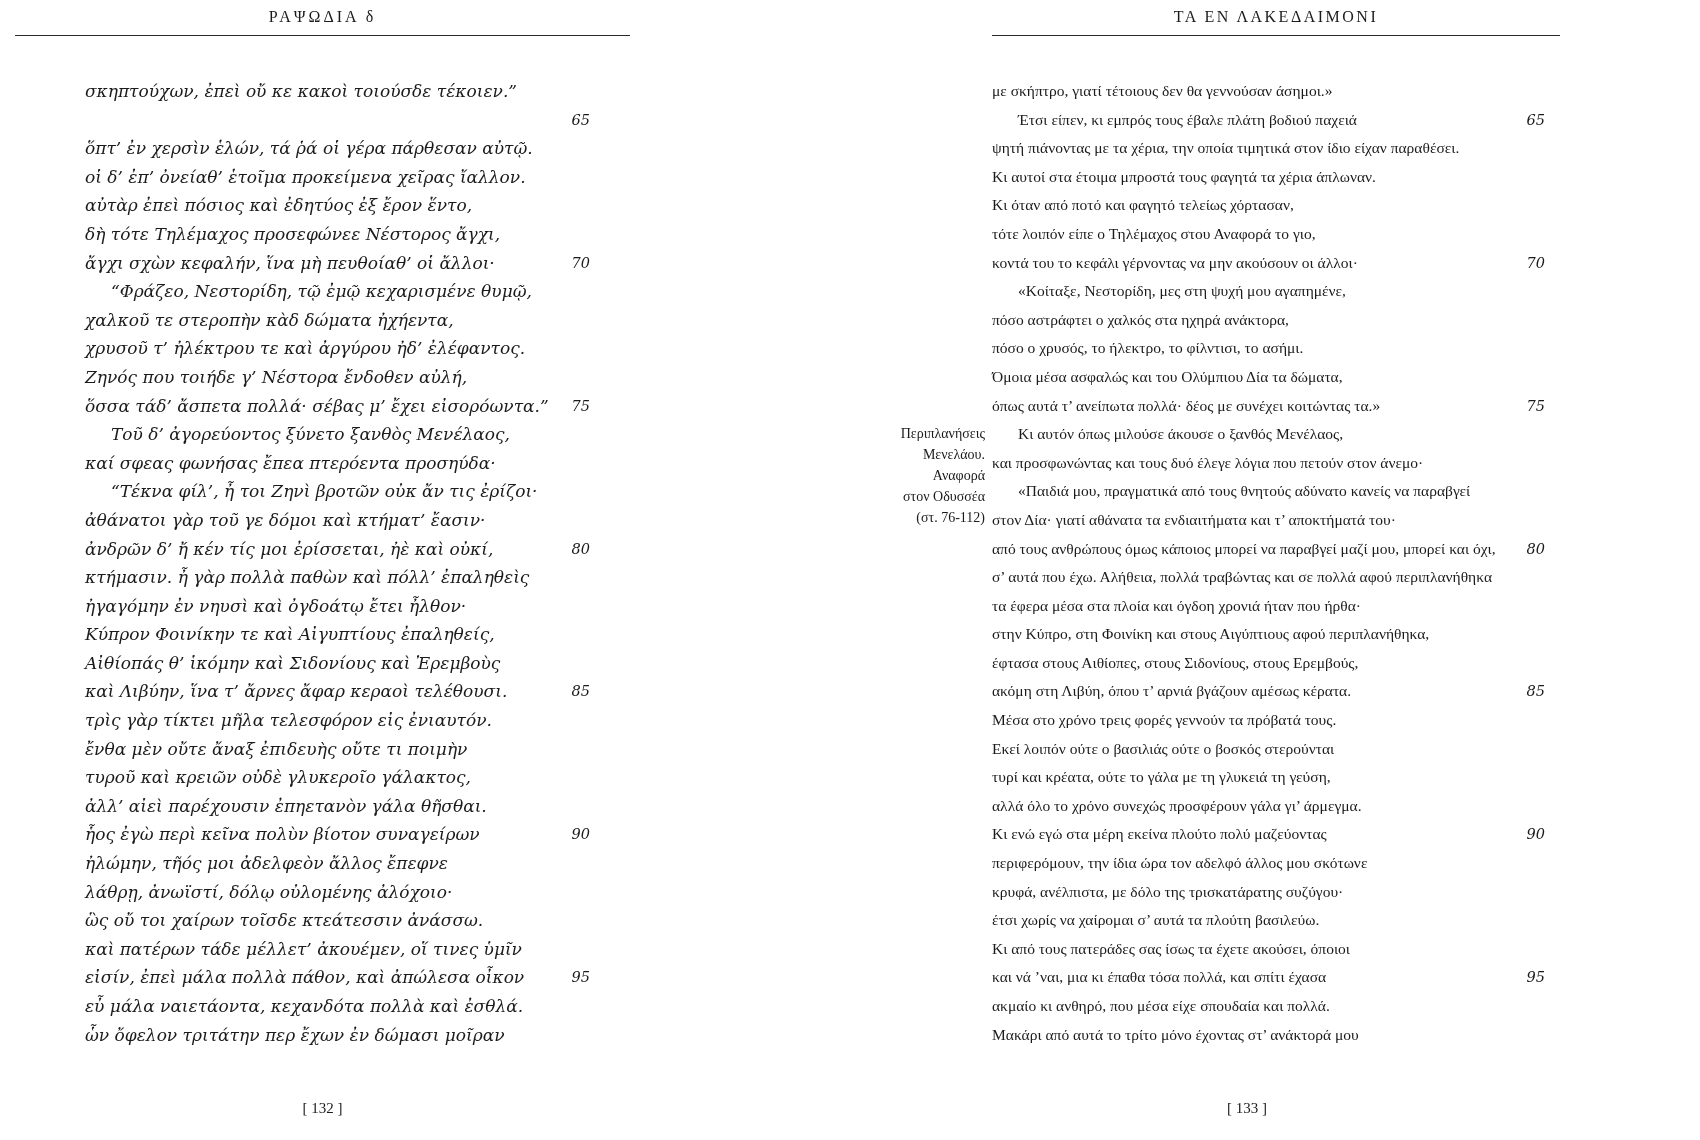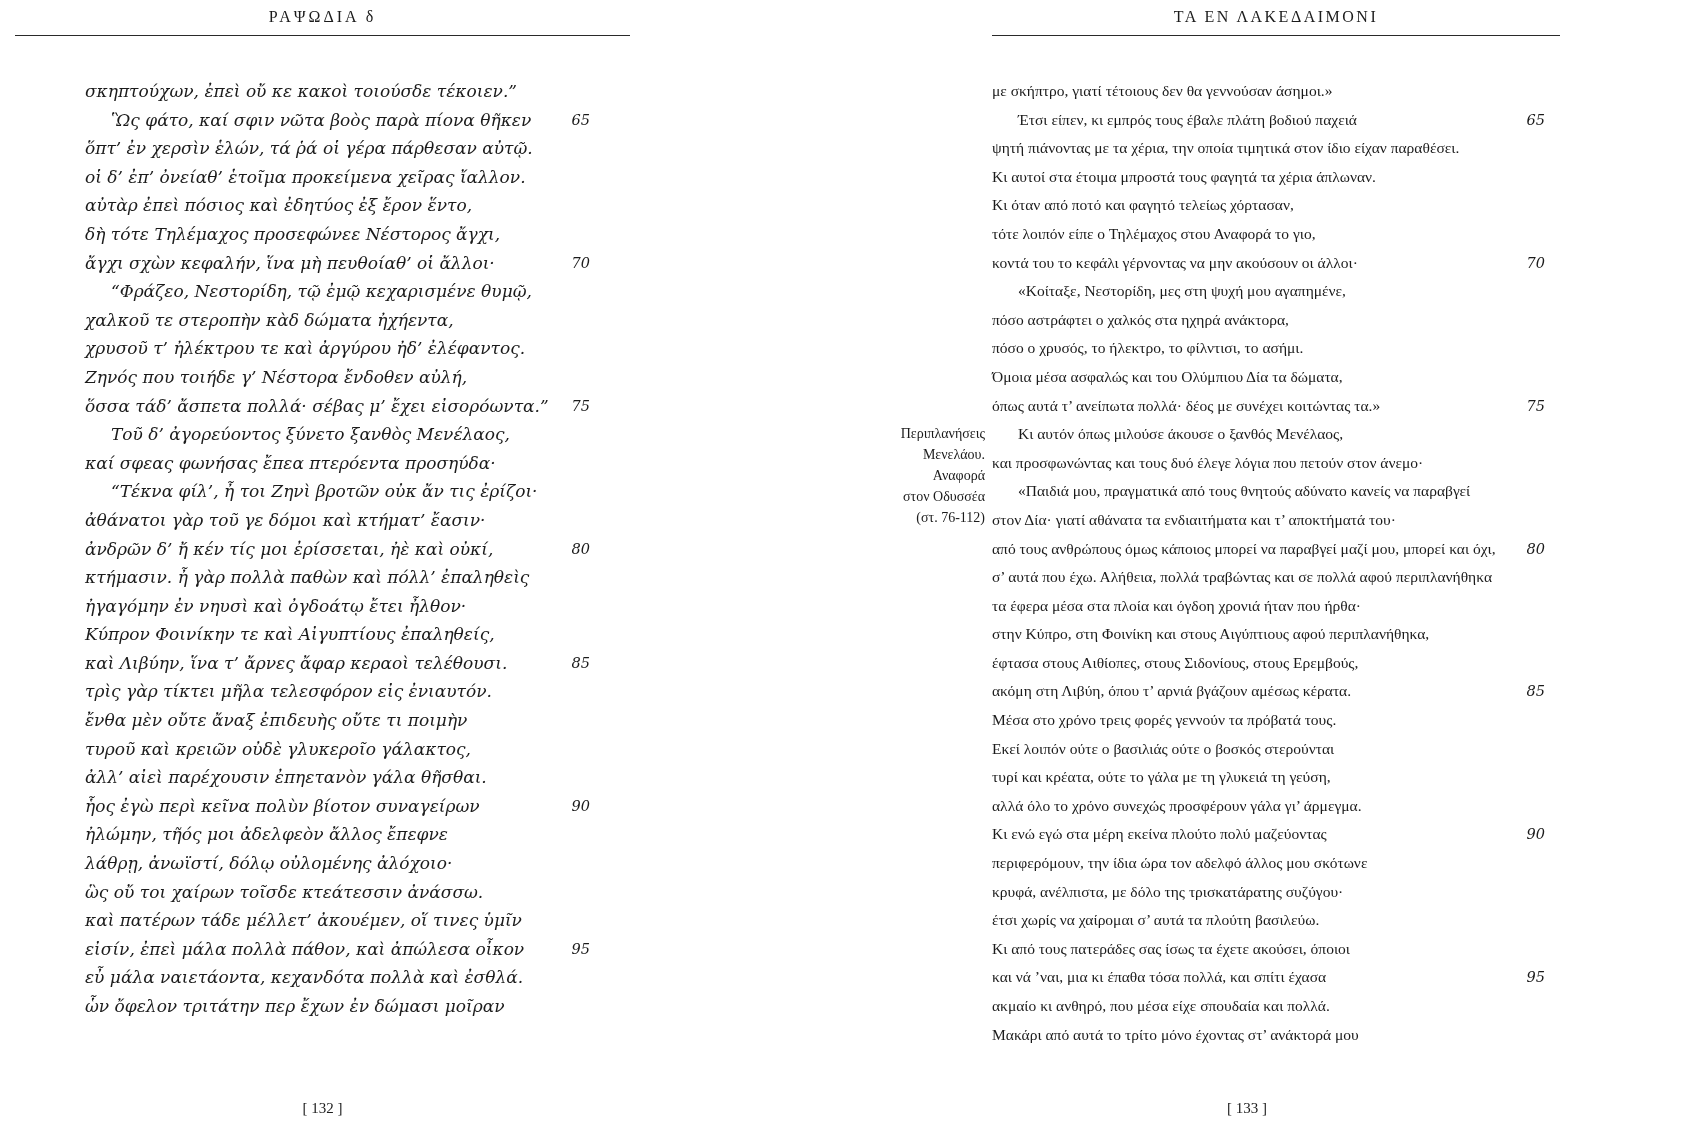--- a/index.html
+++ b/index.html
@@ -89,39 +89,40 @@
 </style>
 </head>
 <body>
 
 <div class="spread">
 
   <div class="hdr hdr-left">ΡΑΨΩΔΙΑ δ</div>
   <div class="rule rule-left"></div>
   <div class="verse verse-left" id="verse-left">
       <div class="vline"><span class="vtext">σκηπτούχων, ἐπεὶ οὔ κε κακοὶ τοιούσδε τέκοιεν.”</span></div>
-      <div class="vline indent"><span class="vtext">Ὣς φάτο, καί σφιν νῶτα βοὸς παρὰ πίονα θῆκεν</span><span class="vnum">65</span></div>
+      <div class="vline indent"><span class="vnum">65</span></div>
       <div class="vline"><span class="vtext">ὅπτ’ ἐν χερσὶν ἑλών, τά ῥά οἱ γέρα πάρθεσαν αὐτῷ.</span></div>
       <div class="vline"><span class="vtext">οἱ δ’ ἐπ’ ὀνείαθ’ ἑτοῖμα προκείμενα χεῖρας ἴαλλον.</span></div>
       <div class="vline"><span class="vtext">αὐτὰρ ἐπεὶ πόσιος καὶ ἐδητύος ἐξ ἔρον ἕντο,</span></div>
       <div class="vline"><span class="vtext">δὴ τότε Τηλέμαχος προσεφώνεε Νέστορος ἄγχι,</span></div>
       <div class="vline"><span class="vtext">ἄγχι σχὼν κεφαλήν, ἵνα μὴ πευθοίαθ’ οἱ ἄλλοι·</span><span class="vnum">70</span></div>
       <div class="vline indent"><span class="vtext">“Φράζεο, Νεστορίδη, τῷ ἐμῷ κεχαρισμένε θυμῷ,</span></div>
       <div class="vline"><span class="vtext">χαλκοῦ τε στεροπὴν κὰδ δώματα ἠχήεντα,</span></div>
       <div class="vline"><span class="vtext">χρυσοῦ τ’ ἠλέκτρου τε καὶ ἀργύρου ἠδ’ ἐλέφαντος.</span></div>
       <div class="vline"><span class="vtext">Ζηνός που τοιήδε γ’ Νέστορα ἔνδοθεν αὐλή,</span></div>
       <div class="vline"><span class="vtext">ὅσσα τάδ’ ἄσπετα πολλά· σέβας μ’ ἔχει εἰσορόωντα.”</span><span class="vnum">75</span></div>
       <div class="vline indent"><span class="vtext">Τοῦ δ’ ἀγορεύοντος ξύνετο ξανθὸς Μενέλαος,</span></div>
       <div class="vline"><span class="vtext">καί σφεας φωνήσας ἔπεα πτερόεντα προσηύδα·</span></div>
       <div class="vline indent"><span class="vtext">“Τέκνα φίλ’, ἦ τοι Ζηνὶ βροτῶν οὐκ ἄν τις ἐρίζοι·</span></div>
       <div class="vline"><span class="vtext">ἀθάνατοι γὰρ τοῦ γε δόμοι καὶ κτήματ’ ἔασιν·</span></div>
       <div class="vline"><span class="vtext">ἀνδρῶν δ’ ἤ κέν τίς μοι ἐρίσσεται, ἠὲ καὶ οὐκί,</span><span class="vnum">80</span></div>
       <div class="vline"><span class="vtext">κτήμασιν. ἦ γὰρ πολλὰ παθὼν καὶ πόλλ’ ἐπαληθεὶς</span></div>
       <div class="vline"><span class="vtext">ἠγαγόμην ἐν νηυσὶ καὶ ὀγδοάτῳ ἔτει ἦλθον·</span></div>
       <div class="vline"><span class="vtext">Κύπρον Φοινίκην τε καὶ Αἰγυπτίους ἐπαληθείς,</span></div>
+      <div class="vline"><span class="vtext">Αἰθίοπάς θ’ ἱκόμην καὶ Σιδονίους καὶ Ἐρεμβοὺς</span></div>
       <div class="vline"><span class="vtext">καὶ Λιβύην, ἵνα τ’ ἄρνες ἄφαρ κεραοὶ τελέθουσι.</span><span class="vnum">85</span></div>
       <div class="vline"><span class="vtext">τρὶς γὰρ τίκτει μῆλα τελεσφόρον εἰς ἐνιαυτόν.</span></div>
       <div class="vline"><span class="vtext">ἔνθα μὲν οὔτε ἄναξ ἐπιδευὴς οὔτε τι ποιμὴν</span></div>
       <div class="vline"><span class="vtext">τυροῦ καὶ κρειῶν οὐδὲ γλυκεροῖο γάλακτος,</span></div>
       <div class="vline"><span class="vtext">ἀλλ’ αἰεὶ παρέχουσιν ἐπηετανὸν γάλα θῆσθαι.</span></div>
       <div class="vline"><span class="vtext">ἧος ἐγὼ περὶ κεῖνα πολὺν βίοτον συναγείρων</span><span class="vnum">90</span></div>
       <div class="vline"><span class="vtext">ἠλώμην, τῆός μοι ἀδελφεὸν ἄλλος ἔπεφνε</span></div>
       <div class="vline"><span class="vtext">λάθρῃ, ἀνωϊστί, δόλῳ οὐλομένης ἀλόχοιο·</span></div>
       <div class="vline"><span class="vtext">ὣς οὔ τοι χαίρων τοῖσδε κτεάτεσσιν ἀνάσσω.</span></div>
       <div class="vline"><span class="vtext">καὶ πατέρων τάδε μέλλετ’ ἀκουέμεν, οἵ τινες ὑμῖν</span></div>

